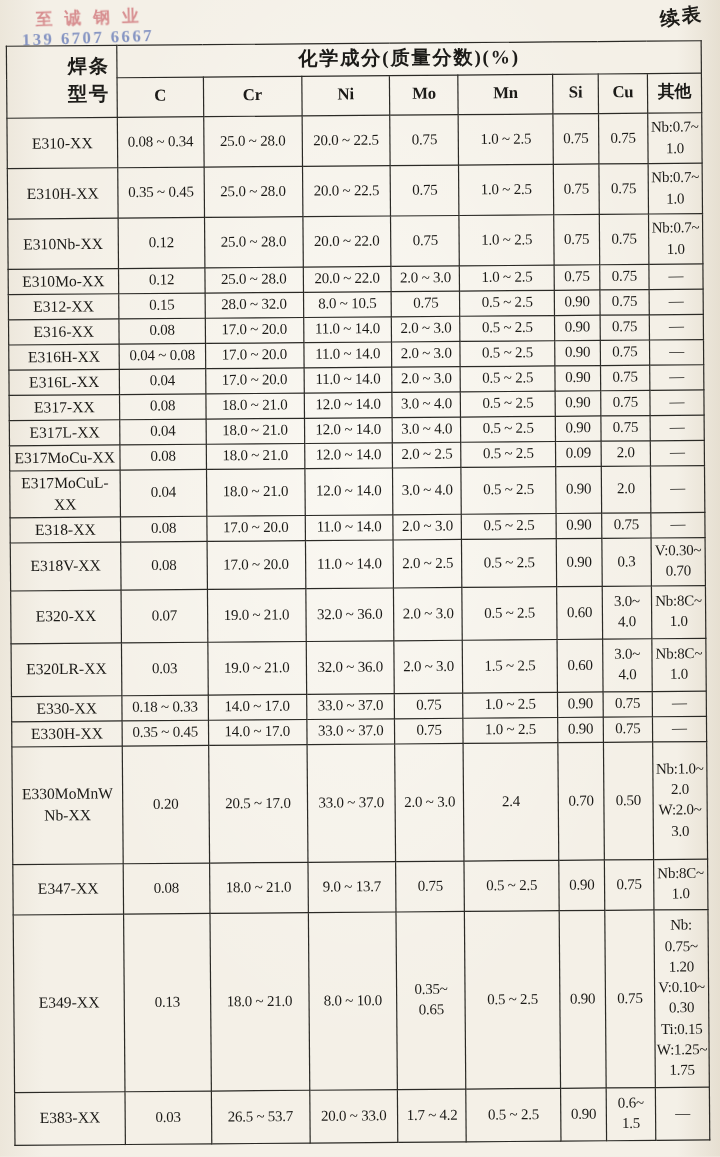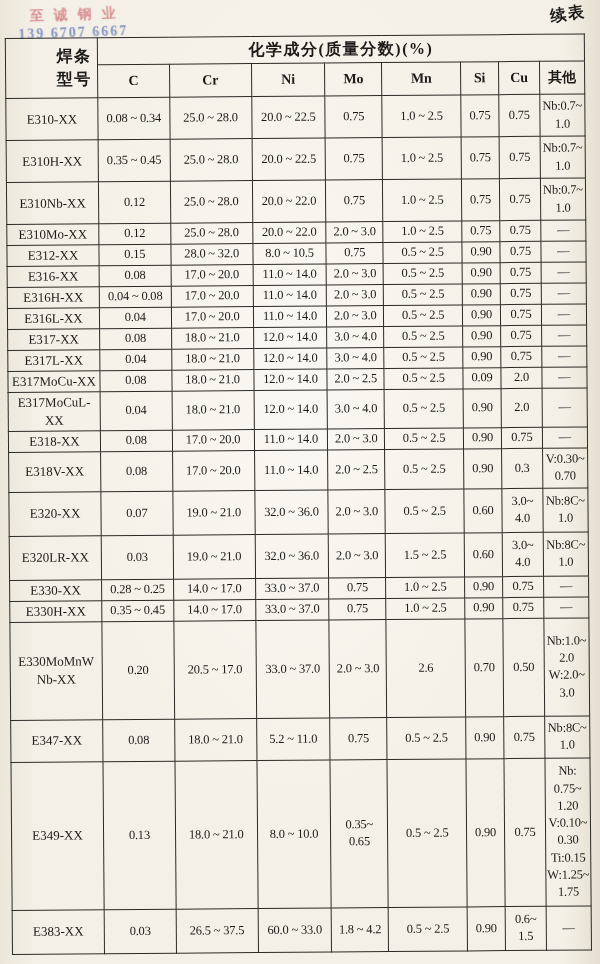--- a/index.html
+++ b/index.html
@@ -296,21 +296,21 @@
           <td>2.0 ~ 3.0</td>
           <td>1.5 ~ 2.5</td>
           <td>0.60</td>
           <td>3.0~
 4.0</td>
           <td>Nb:8C~
 1.0</td>
         </tr>
         <tr>
           <td class="type-cell">E330-XX</td>
-          <td>0.28 ~ 0.25</td>
+          <td>0.18 ~ 0.33</td>
           <td>14.0 ~ 17.0</td>
           <td>33.0 ~ 37.0</td>
           <td>0.75</td>
           <td>1.0 ~ 2.5</td>
           <td>0.90</td>
           <td>0.75</td>
           <td>—</td>
         </tr>
         <tr>
           <td class="type-cell">E330H-XX</td>
@@ -323,33 +323,33 @@
           <td>0.75</td>
           <td>—</td>
         </tr>
         <tr>
           <td class="type-cell">E330MoMnW
 Nb-XX</td>
           <td>0.20</td>
           <td>20.5 ~ 17.0</td>
           <td>33.0 ~ 37.0</td>
           <td>2.0 ~ 3.0</td>
-          <td>2.6</td>
+          <td>2.4</td>
           <td>0.70</td>
           <td>0.50</td>
           <td>Nb:1.0~
 2.0
 W:2.0~
 3.0</td>
         </tr>
         <tr>
           <td class="type-cell">E347-XX</td>
           <td>0.08</td>
           <td>18.0 ~ 21.0</td>
-          <td>5.2 ~ 11.0</td>
+          <td>9.0 ~ 13.7</td>
           <td>0.75</td>
           <td>0.5 ~ 2.5</td>
           <td>0.90</td>
           <td>0.75</td>
           <td>Nb:8C~
 1.0</td>
         </tr>
         <tr>
           <td class="type-cell">E349-XX</td>
           <td>0.13</td>
@@ -365,23 +365,23 @@
 1.20
 V:0.10~
 0.30
 Ti:0.15
 W:1.25~
 1.75</td>
         </tr>
         <tr>
           <td class="type-cell">E383-XX</td>
           <td>0.03</td>
-          <td>26.5 ~ 37.5</td>
-          <td>60.0 ~ 33.0</td>
-          <td>1.8 ~ 4.2</td>
+          <td>26.5 ~ 53.7</td>
+          <td>20.0 ~ 33.0</td>
+          <td>1.7 ~ 4.2</td>
           <td>0.5 ~ 2.5</td>
           <td>0.90</td>
           <td>0.6~
 1.5</td>
           <td>—</td>
         </tr>
       </tbody>
   </table>
 
 </div>

